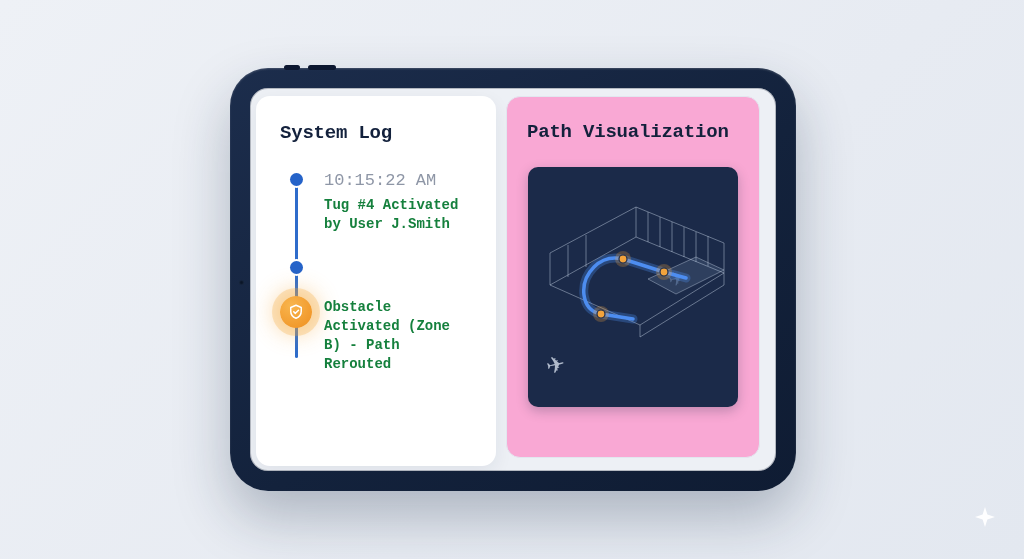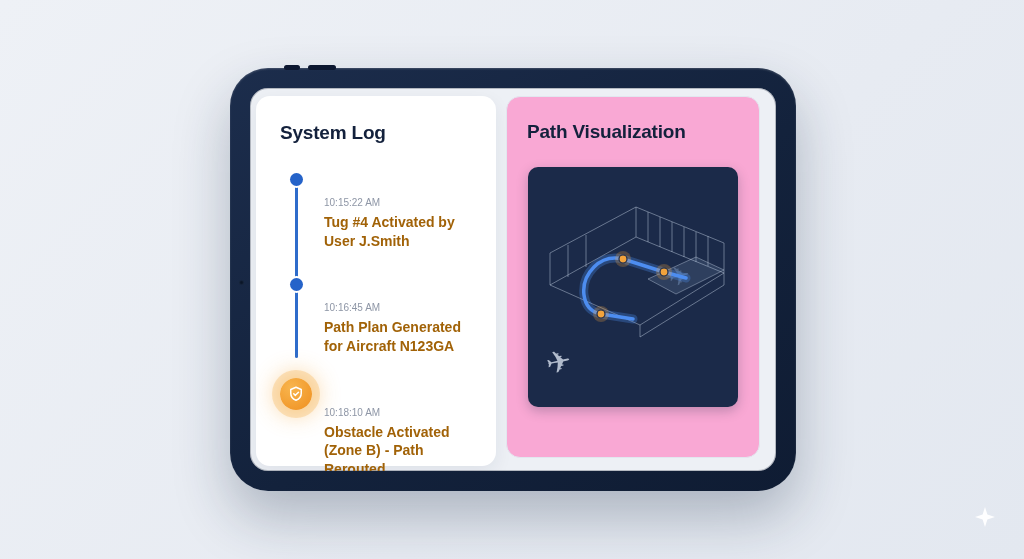--- a/index.html
+++ b/index.html
@@ -10,20 +10,21 @@
     position:relative;
   }
   .page{position:absolute;inset:0;}
 
   
   .tablet{
     position:absolute;left:230px;top:68px;width:566px;height:423px;
     background:linear-gradient(145deg,#1c2d4c 0%,#13223c 55%,#0f1c33 100%);
     border-radius:38px;
     box-shadow:0 26px 55px rgba(23,38,64,0.28), inset 0 1px 2px rgba(255,255,255,0.18);
+    font-family:Liberation Mono, monospace;
   }
   .tablet-btn{position:absolute;top:-3px;height:5px;background:#0c1730;border-radius:3px;}
   .tablet-btn.power{left:54px;width:16px;}
   .tablet-btn.volume{left:78px;width:28px;}
   .tablet-camera{position:absolute;left:9px;top:212px;width:5px;height:5px;border-radius:50%;
     background:#0a1426;box-shadow:inset 0 0 2px #2c405f;}
   .screen{
     position:absolute;inset:20px;background:#edf0f5;border-radius:18px;overflow:hidden;
     box-shadow:inset 0 0 0 1px rgba(10,20,40,0.25);
   }
@@ -48,22 +49,22 @@
     width:13px;height:13px;border-radius:50%;background:#2563c9;margin-top:3px;
     box-shadow:0 0 0 2px #ffffff;
   }
   .shield-badge{
     width:32px;height:32px;border-radius:50%;margin-top:-2px;
     background:radial-gradient(circle at 35% 30%,#f8b54e,#ef8f1f);
     box-shadow:0 0 0 8px rgba(246,168,59,0.28), 0 0 22px 6px rgba(246,168,59,0.45);
     display:flex;align-items:center;justify-content:center;
   }
   .entry-body{flex:1;min-width:0;}
-  .entry-time{font-size:10px;color:#8e96a6;margin-bottom:4px;line-height:1.3;margin-top:26px;}
-  .entry-text{font-size:14px;font-weight:600;color:#a16207;line-height:1.35;}
+  .entry-time{font-size:17px;color:#8e96a6;margin-bottom:4px;line-height:1.3;}
+  .entry-text{font-size:14px;font-weight:600;color:#15803d;line-height:1.35;}
 
   
   .viz-card{
     position:absolute;left:256px;top:8px;width:254px;height:362px;
     background:#f9a8d4;border:1px solid #e2e7ef;border-radius:14px;
     padding:24px 20px;box-sizing:border-box;
   }
   .map-frame{
     width:210px;height:240px;margin:24px auto 0;border-radius:10px;overflow:hidden;
     background:#1b2a49;box-shadow:0 4px 12px rgba(23,38,64,0.25);
@@ -97,37 +98,32 @@
             <div class="entry-body">
               <div class="entry-time">10:15:22 AM</div>
               <div class="entry-text">Tug #4 Activated by User J.Smith</div>
             </div>
           </div>
 
           <div class="log-entry">
             <div class="entry-icon-col">
               <div class="entry-dot"></div>
             </div>
-            <div class="entry-body">
-              <div class="entry-time">10:16:45 AM</div>
-              <div class="entry-text">Path Plan Generated for Aircraft N123GA</div>
-            </div>
           </div>
 
           <div class="log-entry">
             <div class="entry-icon-col">
               <div class="shield-badge">
                 <svg width="18" height="18" viewBox="0 0 24 24" fill="none" stroke="#ffffff" stroke-width="2" stroke-linecap="round" stroke-linejoin="round">
                   <path d="M12 3 L19 6 V11 C19 15.6 16.1 18.8 12 20.4 C7.9 18.8 5 15.6 5 11 V6 Z"></path>
                   <path d="M9 11.6 L11.2 13.8 L15.3 9.6"></path>
                 </svg>
               </div>
             </div>
             <div class="entry-body">
-              <div class="entry-time">10:18:10 AM</div>
               <div class="entry-text">Obstacle Activated (Zone B) - Path Rerouted</div>
             </div>
           </div>
         </div>
       </div>
 
       <div class="viz-card">
         <div class="card-title">Path Visualization</div>
 
         <div class="map-frame">

